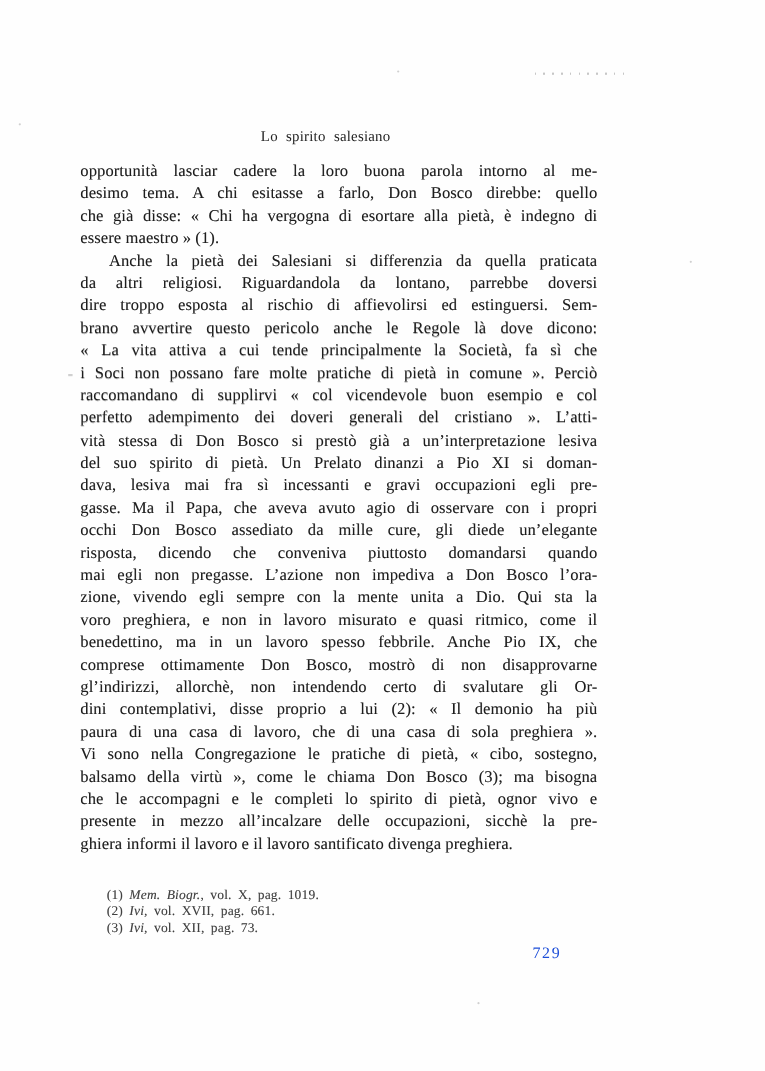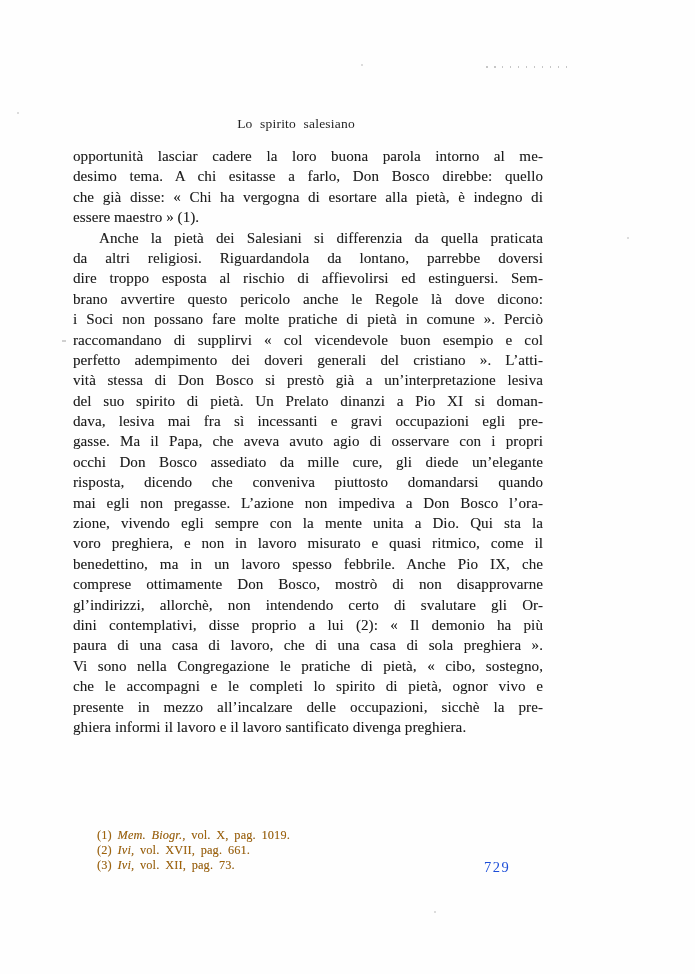--- a/index.html
+++ b/index.html
@@ -42,27 +42,27 @@
   .line {
     height: 20.4px;
     overflow: hidden;
     text-align: justify;
     text-align-last: justify;
   }
   .line.last { text-align-last: left; }
   .line.first-indent { text-indent: 26px; }
   .footnotes {
     position: absolute;
-    top: 828px;
+    top: 806px;
     left: 97px;
     font-size: 12.2px;
     line-height: 15px;
     word-spacing: 2.5px;
     letter-spacing: 0.2px;
-    color: #a16207;
+    color: #404040;
     text-shadow: 0.2px 0.2px 0 rgba(20,20,20,0.3);
   }
   .fn-italic { font-style: italic; }
   .page-number {
     position: absolute;
     top: 859px;
     left: 484px;
     font-size: 14.5px;
     letter-spacing: 1.5px;
     color: #1d4ed8;
@@ -90,38 +90,40 @@
         <div class="line">opportunità lasciar cadere la loro buona parola intorno al me-</div>
         <div class="line">desimo tema. A chi esitasse a farlo, Don Bosco direbbe: quello</div>
         <div class="line">che già disse: « Chi ha vergogna di esortare alla pietà, è indegno di</div>
         <div class="line last">essere maestro » (1).</div>
       </div>
       <div class="paragraph">
         <div class="line first-indent">Anche la pietà dei Salesiani si differenzia da quella praticata</div>
         <div class="line">da altri religiosi. Riguardandola da lontano, parrebbe doversi</div>
         <div class="line">dire troppo esposta al rischio di affievolirsi ed estinguersi. Sem-</div>
         <div class="line">brano avvertire questo pericolo anche le Regole là dove dicono:</div>
+        <div class="line">« La vita attiva a cui tende principalmente la Società, fa sì che</div>
         <div class="line">i Soci non possano fare molte pratiche di pietà in comune ». Perciò</div>
         <div class="line">raccomandano di supplirvi « col vicendevole buon esempio e col</div>
         <div class="line">perfetto adempimento dei doveri generali del cristiano ». L’atti-</div>
         <div class="line">vità stessa di Don Bosco si prestò già a un’interpretazione lesiva</div>
         <div class="line">del suo spirito di pietà. Un Prelato dinanzi a Pio XI si doman-</div>
         <div class="line">dava, lesiva mai fra sì incessanti e gravi occupazioni egli pre-</div>
         <div class="line">gasse. Ma il Papa, che aveva avuto agio di osservare con i propri</div>
         <div class="line">occhi Don Bosco assediato da mille cure, gli diede un’elegante</div>
         <div class="line">risposta, dicendo che conveniva piuttosto domandarsi quando</div>
         <div class="line">mai egli non pregasse. L’azione non impediva a Don Bosco l’ora-</div>
         <div class="line">zione, vivendo egli sempre con la mente unita a Dio. Qui sta la</div>
         <div class="line">voro preghiera, e non in lavoro misurato e quasi ritmico, come il</div>
         <div class="line">benedettino, ma in un lavoro spesso febbrile. Anche Pio IX, che</div>
         <div class="line">comprese ottimamente Don Bosco, mostrò di non disapprovarne</div>
         <div class="line">gl’indirizzi, allorchè, non intendendo certo di svalutare gli Or-</div>
         <div class="line">dini contemplativi, disse proprio a lui (2): « Il demonio ha più</div>
         <div class="line">paura di una casa di lavoro, che di una casa di sola preghiera ».</div>
         <div class="line">Vi sono nella Congregazione le pratiche di pietà, « cibo, sostegno,</div>
+        <div class="line">balsamo della virtù », come le chiama Don Bosco (3); ma bisogna</div>
         <div class="line">che le accompagni e le completi lo spirito di pietà, ognor vivo e</div>
         <div class="line">presente in mezzo all’incalzare delle occupazioni, sicchè la pre-</div>
         <div class="line last">ghiera informi il lavoro e il lavoro santificato divenga preghiera.</div>
       </div>
     </div>
 
   <div class="footnotes">
       <div class="footnote-line"><span>(1) </span><span class="fn-italic">Mem. Biogr.,</span><span> vol. X, pag. 1019.</span></div>
       <div class="footnote-line"><span>(2) </span><span class="fn-italic">Ivi,</span><span> vol. XVII, pag. 661.</span></div>
       <div class="footnote-line"><span>(3) </span><span class="fn-italic">Ivi,</span><span> vol. XII, pag. 73.</span></div>

